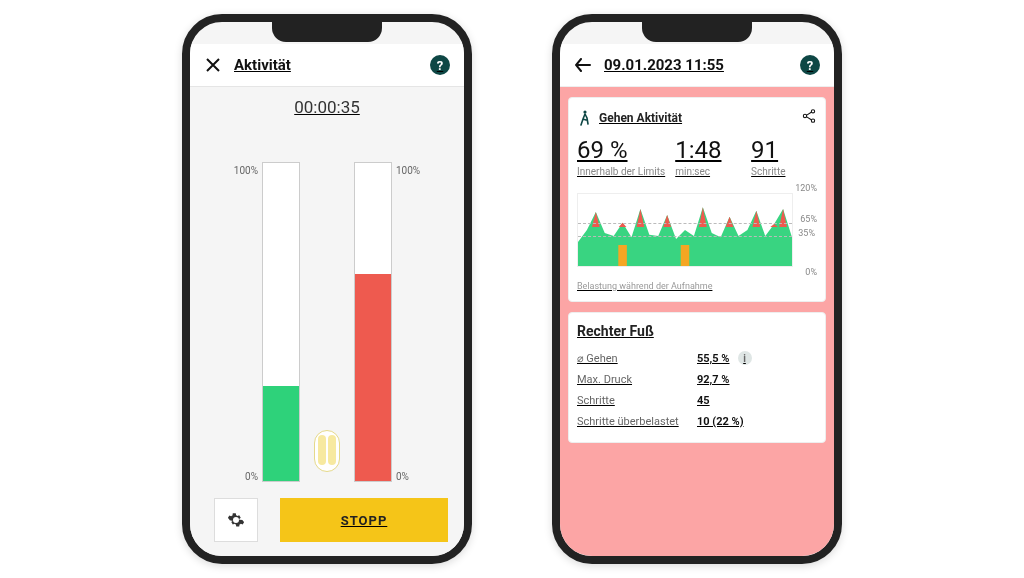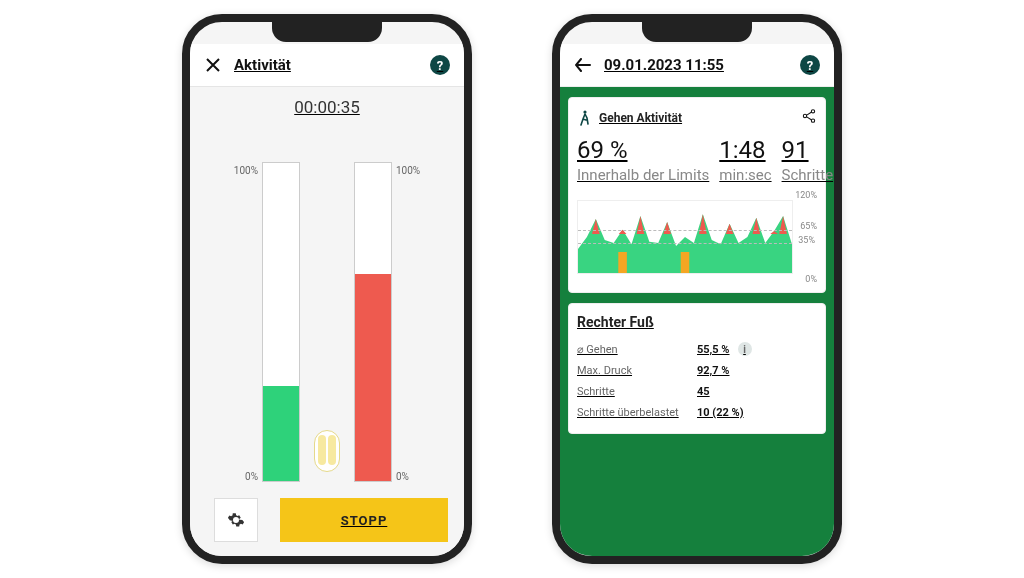--- a/index.html
+++ b/index.html
@@ -106,30 +106,30 @@
   .stop-btn {
     flex:1;height:44px;background:#f5c518;color:#222;
     display:flex;align-items:center;justify-content:center;
     font-weight:700;font-size:13px;letter-spacing:1px;cursor:pointer;
   }
 
   
   .s2-body {
     flex:1; overflow:hidden;
     padding:10px 8px; display:flex; flex-direction:column; gap:10px;
-    background:#15803d; border-top:1px solid #eee;
+    background:#fca5a5; border-top:1px solid #eee;
   }
   .card { background:#fff; border:1px solid #eee; border-radius:4px; padding:10px 8px; }
   .card-header { display:flex; align-items:center; gap:8px; margin-bottom:10px; }
   .card-header .act-title { font-weight:700; font-size:12px; color:#222; }
   .share-btn { margin-left:auto; font-size:15px; cursor:pointer; }
   .stats-row { display:flex; gap:10px; margin-bottom:8px; }
   .stat { flex:1; }
   .stat .big { font-size:24px; font-weight:400; color:#111; line-height:1; }
-  .stat .small { font-size:15px; color:#888; margin-top:4px; white-space:nowrap; }
+  .stat .small { font-size:10px; color:#888; margin-top:4px; white-space:nowrap; }
   .chart-wrap { position:relative; height:90px; margin-top:4px; }
   .chart-top-lbl { position:absolute; right:0; top:-2px; font-size:9px; color:#888; }
   .chart-mid-65  { position:absolute; right:0; top:32%; font-size:9px; color:#888; }
   .chart-mid-35  { position:absolute; right:2px; top:48%; font-size:9px; color:#888; }
   .chart-bot-lbl { position:absolute; right:0; bottom:-2px; font-size:9px; color:#888; }
   .chart-caption { font-size:9px; color:#999; margin-top:6px; }
   .chart {
     position:absolute; left:0; right:24px; top:8px; bottom:8px;
     border:1px solid #eee;
   }
@@ -267,20 +267,21 @@
                 <path d="M56.53333333333334,45.833333333333336 L58.333333333333336,18.33333333333333 L60.13333333333333,45.833333333333336 Z" fill="#ee5a4f"></path>
                 <path d="M69.03333333333335,45.833333333333336 L70.83333333333334,31.66666666666667 L72.63333333333334,45.833333333333336 Z" fill="#ee5a4f"></path>
                 <path d="M81.53333333333335,45.833333333333336 L83.33333333333334,23.33333333333333 L85.13333333333334,45.833333333333336 Z" fill="#ee5a4f"></path>
                 <path d="M89.86666666666667,45.833333333333336 L91.66666666666667,41.666666666666664 L93.46666666666667,45.833333333333336 Z" fill="#ee5a4f"></path>
                 <path d="M94.03333333333335,45.833333333333336 L95.83333333333334,20.833333333333343 L97.63333333333334,45.833333333333336 Z" fill="#ee5a4f"></path>
                 <rect x="18.833333333333336" y="70.83333333333333" width="4" height="29.166666666666668" fill="#f5a623"></rect>
                 <rect x="48" y="70.83333333333333" width="4" height="29.166666666666668" fill="#f5a623"></rect>
               </svg>
           </div>
         </div>
+        <div class="chart-caption">Belastung während der Aufnahme</div>
       </div>
 
       <div class="card">
         <div class="sec-title">Rechter Fuß</div>
         <div class="kv-row">
           <span class="k">⌀ Gehen</span>
           <span class="v">55,5 %</span>
           <span class="info-dot">i</span>
         </div>
         <div class="kv-row">

